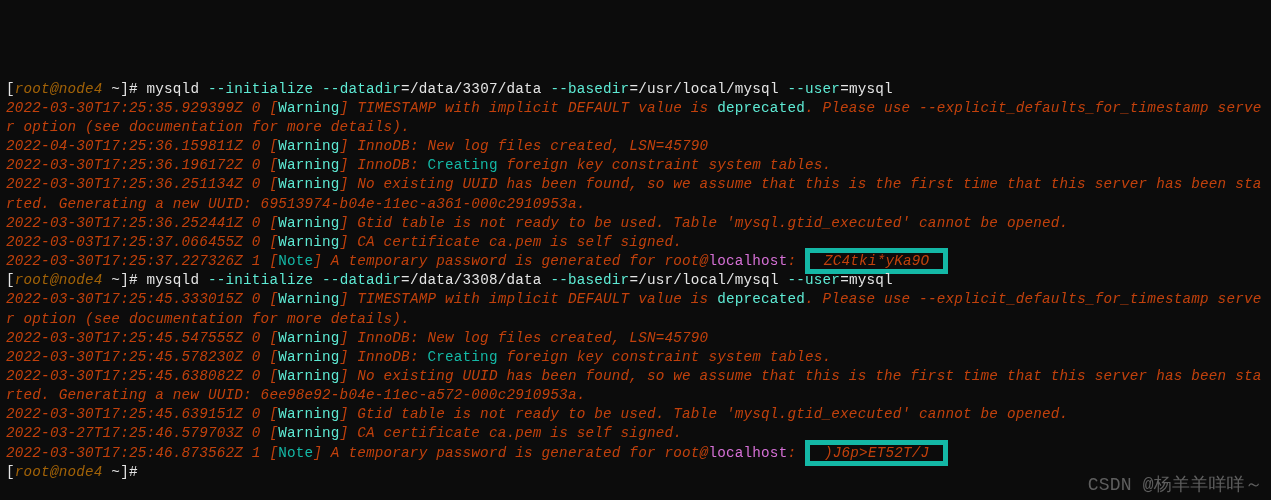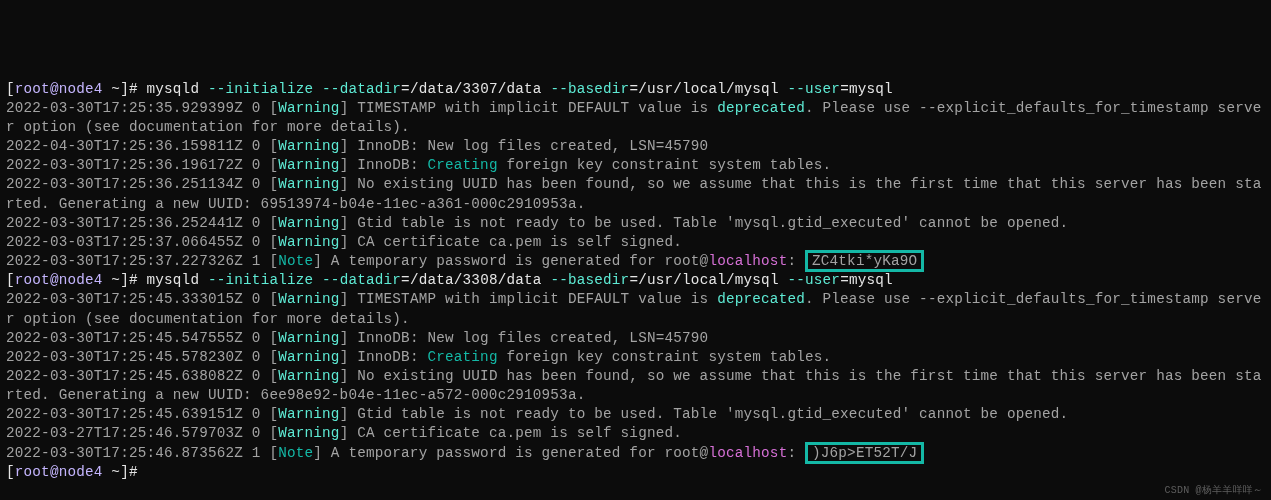--- a/index.html
+++ b/index.html
@@ -8,35 +8,35 @@
       background-color: #0c0c0c;
       font-family: 'Consolas','Courier New', monospace;
       font-size: 14.3px;
       line-height: 1.34;
       color: #cccccc;
       white-space: pre-wrap;
       word-break: break-all;
       letter-spacing: 0.2px;
     }
     .white { color: #e5e5e5; }
-    .red { color: #c4b5fd; }
+    .red { color: #a16207; font-style: italic; }
     .yellow { color: #5eead4; }
     .cyan { color: #14b8a6; }
     .magenta { color: #d670d6; }
-    .dim { color: #a3a3a3; }
+    .dim { color: #c2410c; font-style: italic; }
     .boxed {
-      border: 3px solid #14b8a6;
-      padding: 0 4px;
+      border: 5px solid #14b8a6;
+      padding: 0 14px;
     }
     .watermark {
       position: fixed;
       bottom: 3px;
       right: 8px;
       color: #7a7a7a;
-      font-size: 10px;
+      font-size: 18px;
       opacity: 0.75;
     }
     #terminal {
       position: relative;
     }
   </style>
 </head>
 <body>
 
 

